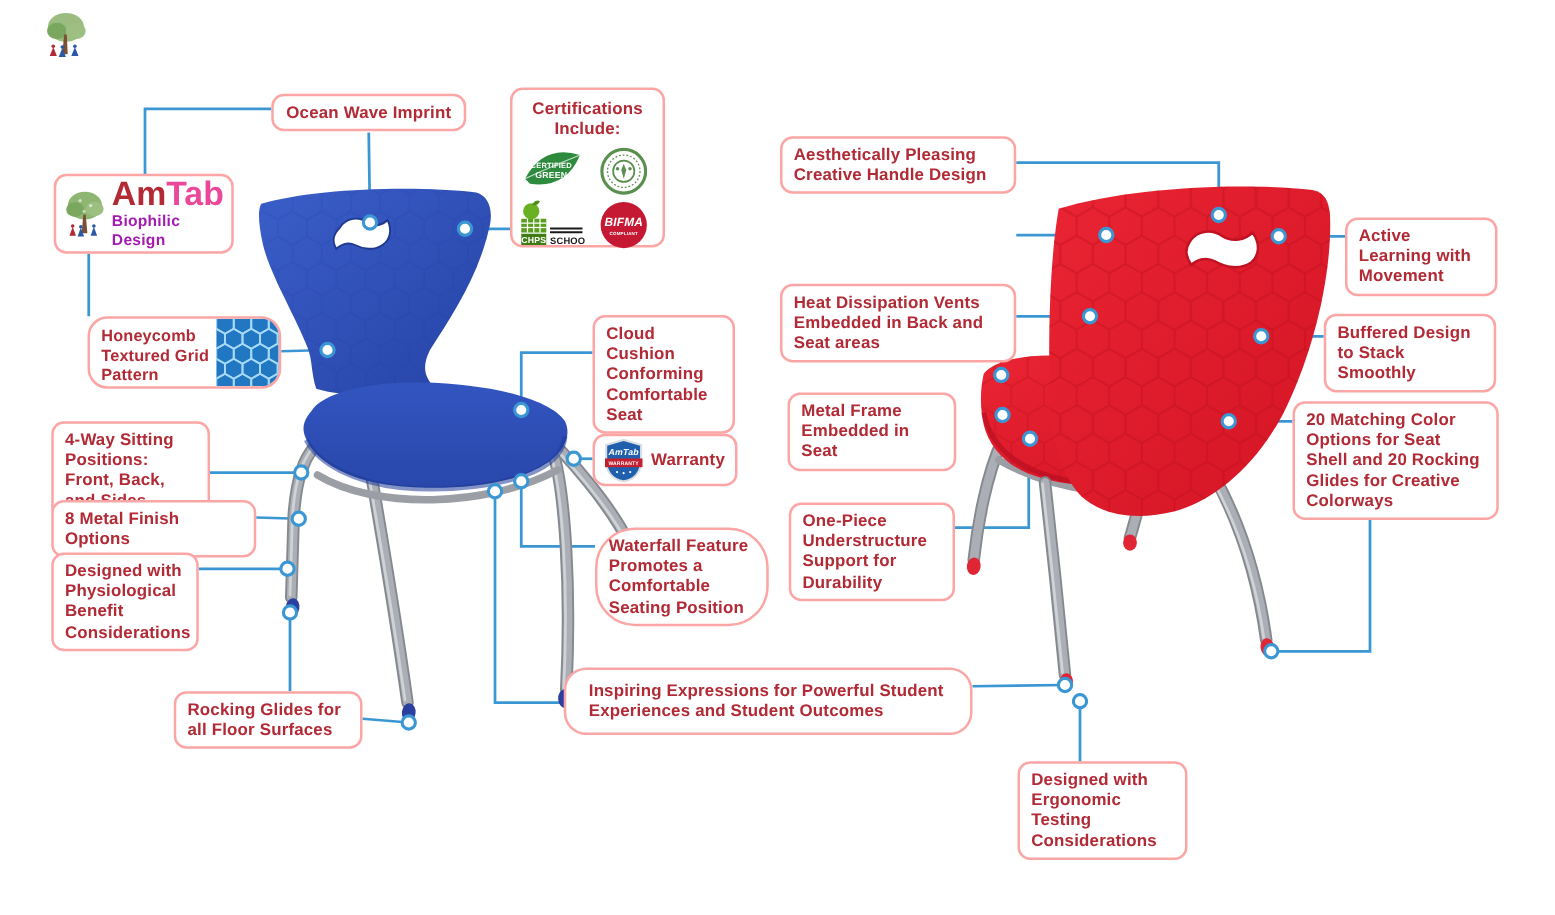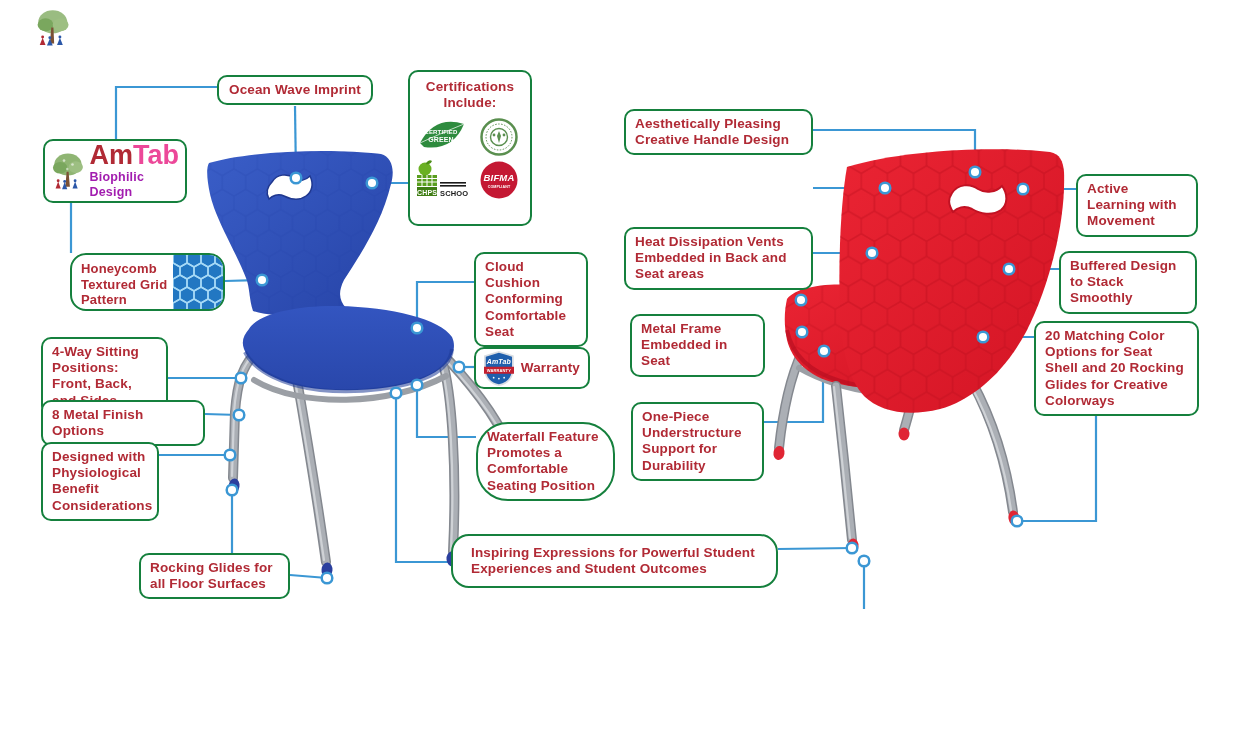--- a/index.html
+++ b/index.html
@@ -1,19 +1,19 @@
 <!DOCTYPE html>
 <html><head>
 <meta charset="utf-8">
 <style>
   html,body{margin:0;padding:0;background:#fff;}
   #canvas{position:relative;width:1244px;height:732px;background:#fff;overflow:hidden;
           font-family:"Liberation Sans",sans-serif;}
   #art{position:absolute;left:0;top:0;z-index:0;}
-  .co{position:absolute;box-sizing:border-box;background:#fff;border:2px solid #15803d;
+  .co{position:absolute;box-sizing:border-box;background:#fff;border:2px solid #fca5a5;
       border-radius:10px;padding:5px 9px;color:#b12a35;font-weight:bold;font-size:13.5px;
       line-height:1.2;letter-spacing:.15px;z-index:2;}
   .center{text-align:center;}
   
   #logoBox{display:flex;align-items:center;padding:4px 6px;}
   .brandtxt{margin-left:2px;}
   .brandline{font-size:27px;font-weight:bold;line-height:1;letter-spacing:0;}
   .am{color:#b12a35;} .tab{color:#ec4899;}
   .tagline{font-size:12.5px;color:#a21caf;font-weight:bold;margin-top:1px;letter-spacing:.2px;}
   
@@ -241,21 +241,21 @@
         <circle cx="37" cy="45" r="2.2" fill="#2b57a8"></circle>
   </svg>
   <div class="brandtxt">
     <div class="brandline"><span class="am">Am</span><span class="tab">Tab</span></div>
     <div class="tagline">Biophilic Design</div>
   </div>
 </div>
 
 <div class="co center" style="left:217px;top:75px;width:156px;"><span>Ocean Wave Imprint</span></div>
 
-<div class="co center" id="certBox" style="left:408px;top:70px;width:124px;height:156px;">
+<div class="co center" id="certBox" style="left:408px;top:70px;width:124px;height:128px;">
   <span>Certifications Include:</span>
   <div class="certgrid">
     <svg width="50" height="36" viewBox="0 0 50 36">
       <path d="M3,24 Q18,-4 47,5 Q36,32 7,28 Z" fill="#2e8b3e"></path>
       <path d="M3,24 Q20,16 47,5" fill="none" stroke="#ffffff" stroke-width="1" opacity="0.7"></path>
       <text x="24" y="15" font-size="6" font-weight="bold" fill="#fff" text-anchor="middle" font-family="Liberation Sans, sans-serif">CERTIFIED</text>
       <text x="24" y="23" font-size="7" font-weight="bold" fill="#fff" text-anchor="middle" font-family="Liberation Sans, sans-serif">GREEN</text>
     </svg>
     <svg width="38" height="38" viewBox="0 0 38 38">
       <circle cx="19" cy="19" r="17.5" fill="#fff" stroke="#5a8f4f" stroke-width="2.5"></circle>
@@ -351,20 +351,21 @@
 
 <div class="co" style="left:624px;top:109px;width:189px;"><span>Aesthetically Pleasing Creative Handle Design</span></div>
 
 
 <div class="co" style="left:624px;top:227px;width:189px;"><span>Heat Dissipation Vents Embedded in Back and Seat areas</span></div>
 
 <div class="co" style="left:630px;top:314px;width:135px;"><span>Metal Frame Embedded in Seat</span></div>
 
 <div class="co" style="left:631px;top:402px;width:133px;"><span>One-Piece Understructure Support for Durability</span></div>
 
+<div class="co" style="left:814px;top:609px;width:136px;"><span>Designed with Ergonomic Testing Considerations</span></div>
 
 <div class="co" style="left:1076px;top:174px;width:122px;"><span>Active Learning with Movement</span></div>
 
 <div class="co" style="left:1059px;top:251px;width:138px;"><span>Buffered Design to Stack Smoothly</span></div>
 
 <div class="co" style="left:1034px;top:321px;width:165px;"><span>20 Matching Color Options for Seat Shell and 20 Rocking Glides for Creative Colorways</span></div>
 
 </div>
 
 </body></html>

